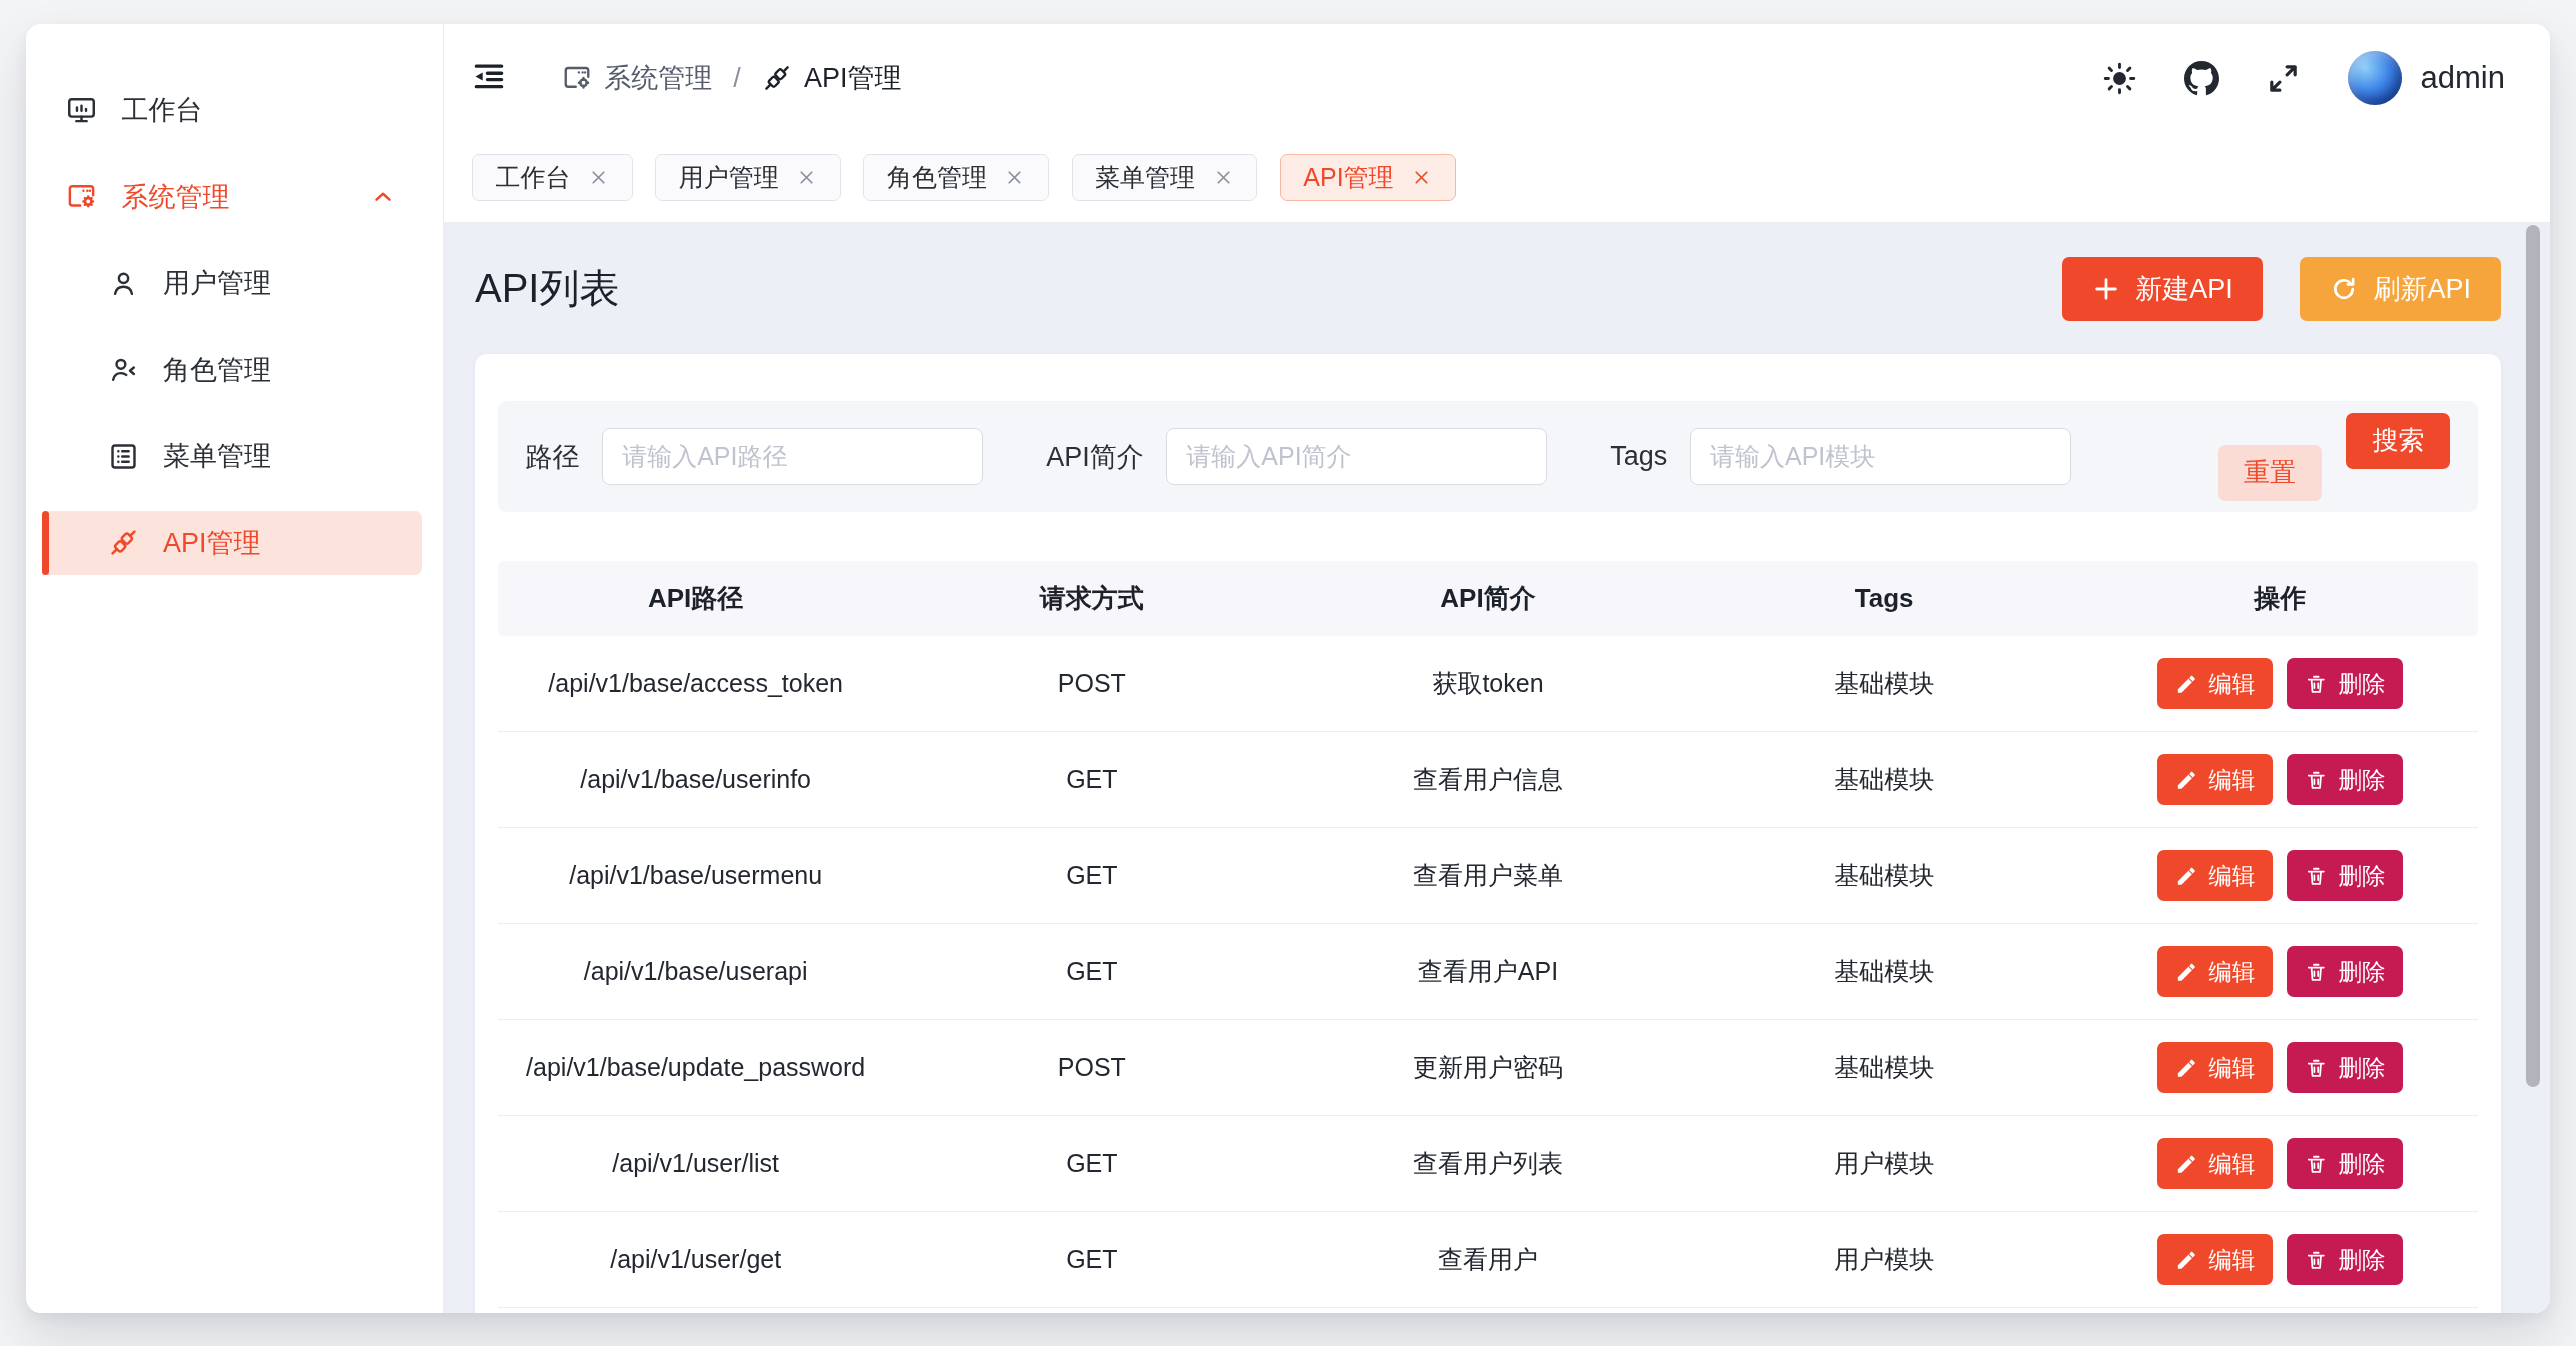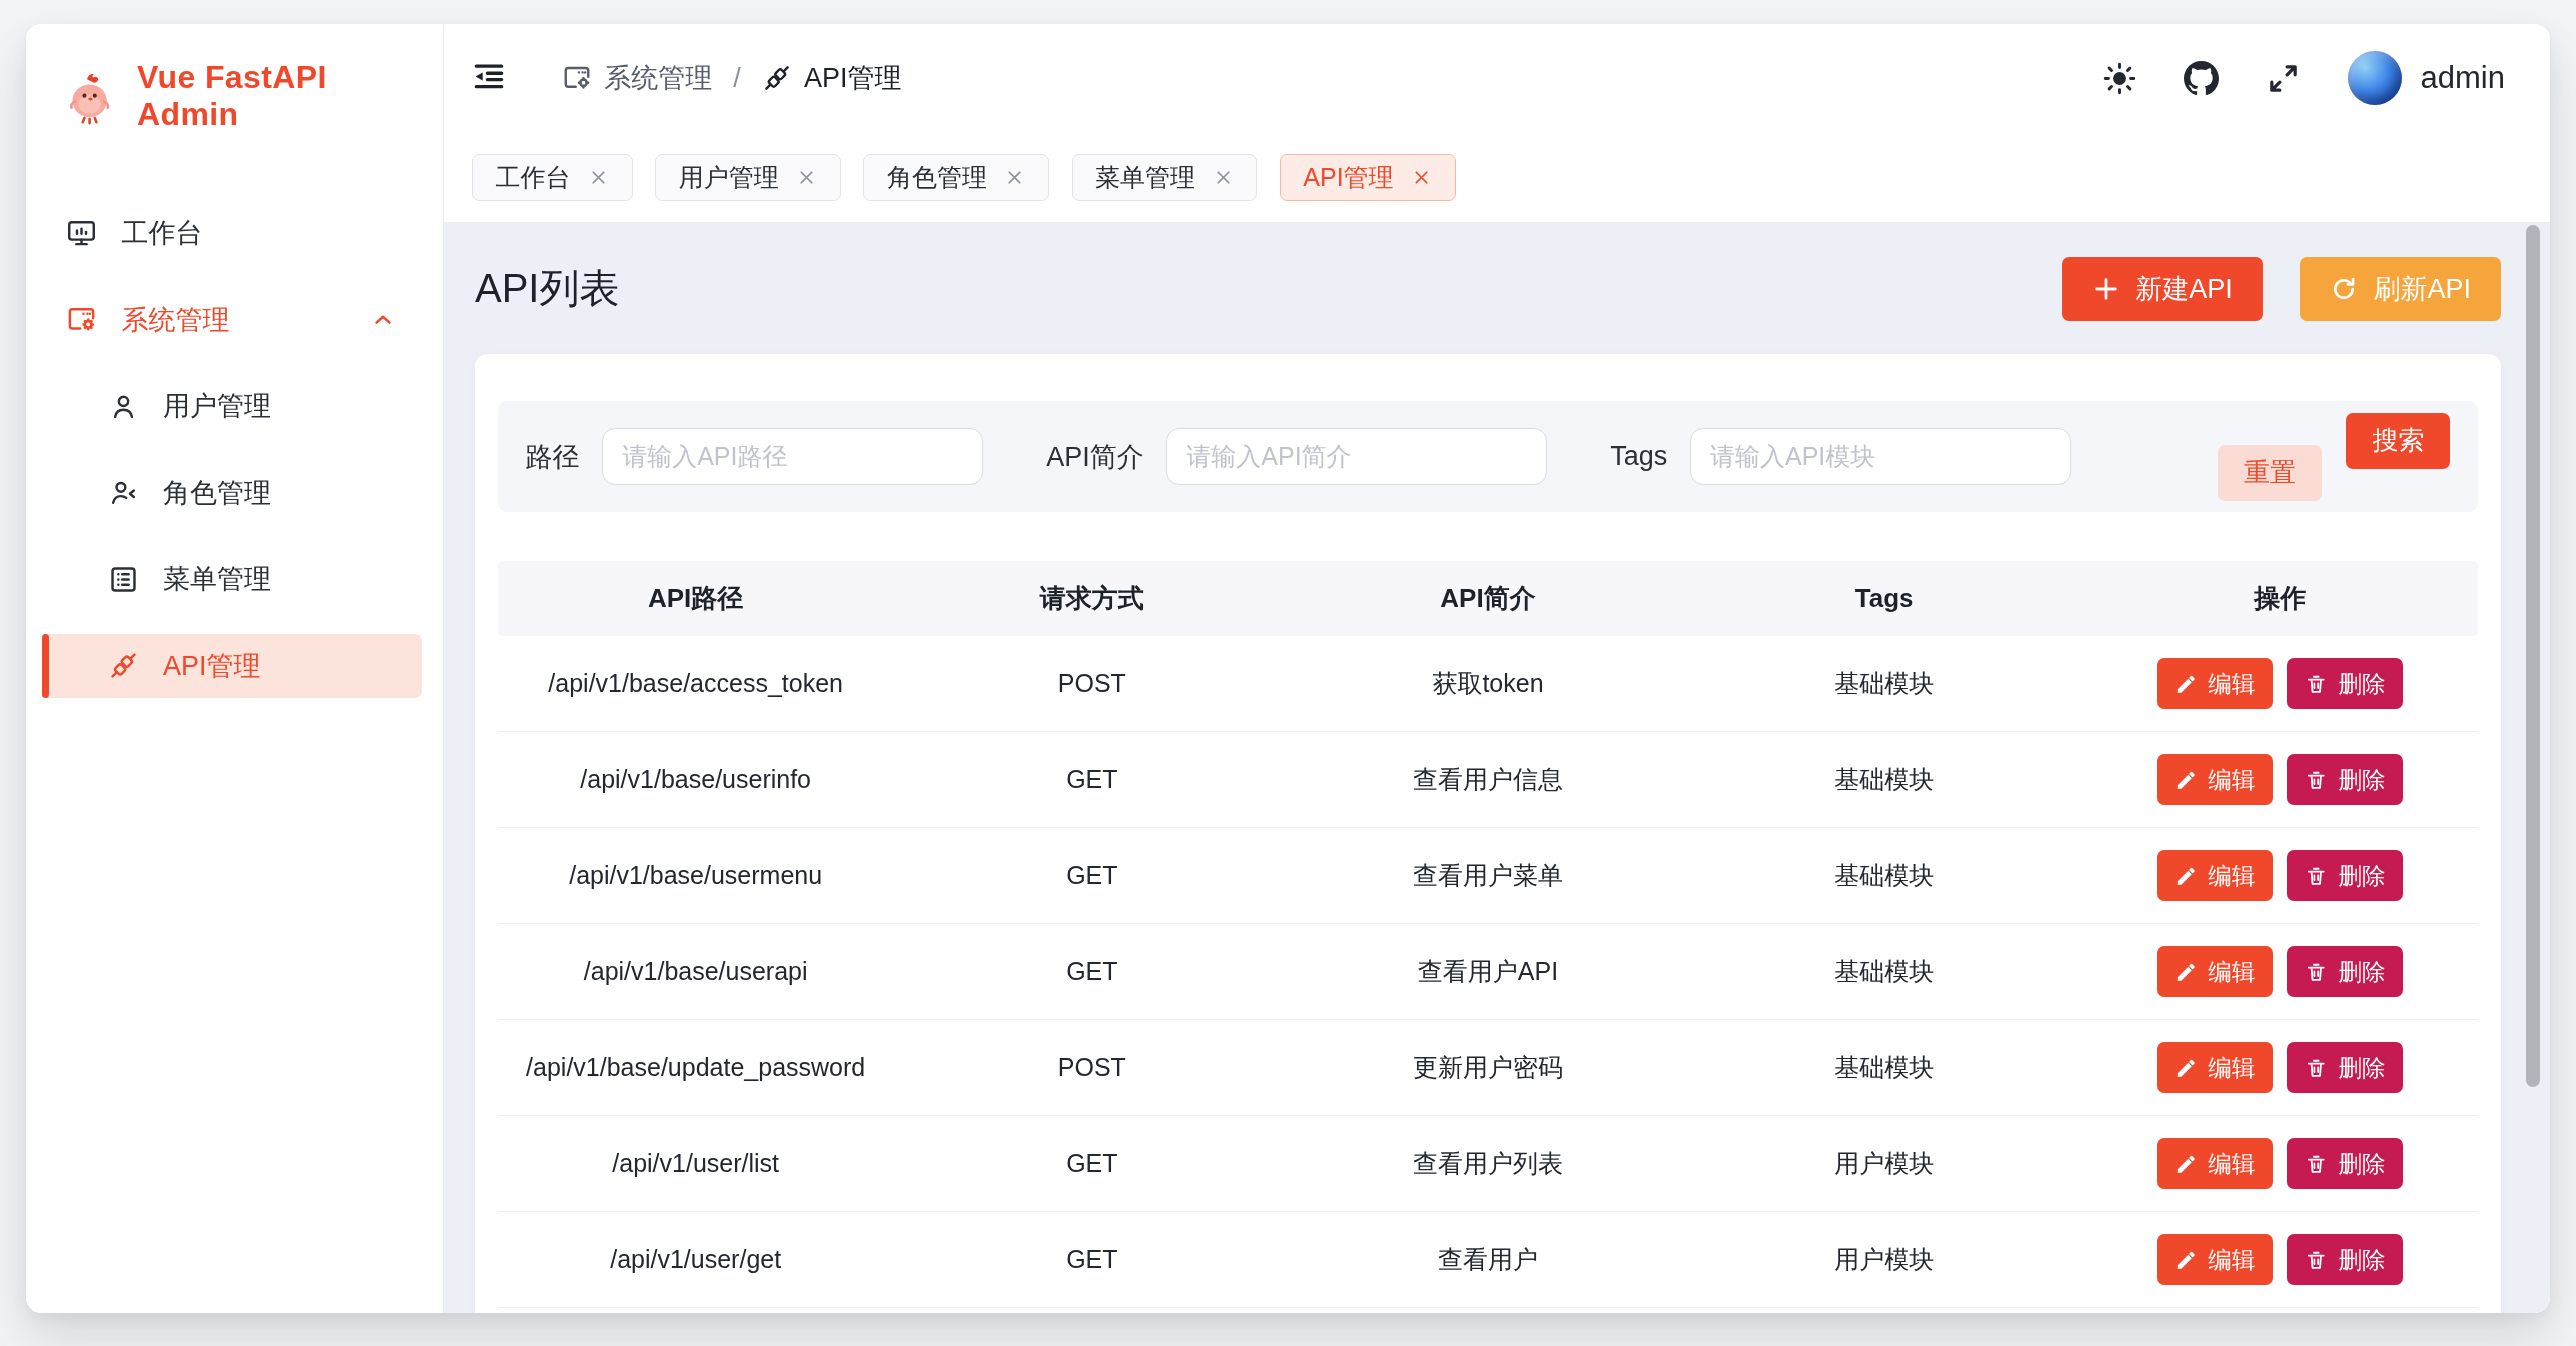--- a/index.html
+++ b/index.html
@@ -67,21 +67,21 @@
   .btn-refresh { background:#f6a43c; }
   .btn-lg .bicon { width:28px; height:28px; display:flex; }
 
   .card { background:#fff; border-radius:12.2px; padding:47px 22.6px 0; height:1132px;
     box-shadow:0 1.7px 7px rgba(40,50,80,.04); }
   .filterbar { background:#f5f6fa; border-radius:8.7px; height:111px;
     display:flex; align-items:center; padding:0 28px; }
   .fgroup { display:flex; align-items:center; gap:22.6px; }
   .fgroup + .fgroup { margin-left:63px; }
   .flabel { font-size:27px; color:#2b2f36; white-space:nowrap; }
-  .finput { width:381px; height:57px; border:0.9px solid #dbdce3; border-radius:13px;
+  .finput { width:381px; height:57px; border:0.9px solid #dbdce3; border-radius:8px;
     background:#fff; padding:0 19px; font-size:25px; color:#2b2f36; outline:none; }
   .finput::placeholder { color:#c0c3cd; }
   .filter-btns { margin-left:auto; display:flex; gap:24.4px; }
   .btn-reset { height:56px; padding:0 26px; border-radius:7px; background:#fadcd4;
     color:#f0482a; font-size:26px;margin-top:32px; }
   .btn-search { height:56px; padding:0 26px; border-radius:7px; background:#f0482a;
     color:#fff; font-size:26px; }
 
   .table { margin-top:49px; }
   .thead { display:grid; grid-template-columns:repeat(5,1fr); background:#f7f7fb;
@@ -100,35 +100,20 @@
     border-radius:7px; background:#b2b4ba; cursor:pointer; }
 
   svg { width:100%; height:100%; }
 </style>
 </head>
 <body>
 
 <div class="window">
 
   <aside class="sidebar">
-    <div class="logo">
-      <span style="width:57px;height:57px;display:flex">
-        <svg viewBox="0 0 64 64">
-          <path d="M28 12c1-5 5-7 8-6-2 1-2 3-1 4 2-2 6-1 6 2 0 2-2 4-5 4z" fill="#e8402a"></path>
-          <ellipse cx="31" cy="37" rx="20" ry="19" fill="#f6aaa0"></ellipse>
-          <ellipse cx="31" cy="41" rx="13" ry="11" fill="#f9c0b6"></ellipse>
-          <circle cx="25" cy="31" r="2.4" fill="#53291f"></circle>
-          <circle cx="37" cy="31" r="2.4" fill="#53291f"></circle>
-          <path d="M29 35l3-2 3 2-3 2z" fill="#e8402a"></path>
-          <path d="M25 57l-2 5M31 58v5M37 57l2 5" stroke="#e8402a" stroke-width="3" stroke-linecap="round" fill="none"></path>
-          <path d="M14 38c-3 1-5 4-4 7M48 38c3 1 5 4 4 7" stroke="#ef9186" stroke-width="3" stroke-linecap="round" fill="none"></path>
-        </svg>
-      </span>
-      <span class="logo-title">Vue FastAPI Admin</span>
-    </div>
 
     <nav class="menu">
       <div class="menu-item">
         <span class="mi-icon">
           <svg viewBox="0 0 24 24" fill="none" stroke="currentColor" stroke-width="1.9" stroke-linecap="round" stroke-linejoin="round">
             <rect x="2.5" y="4" width="19" height="13.5" rx="2"></rect>
             <path d="M8.5 13v-2.5M12 13V9M15.5 13v-1.5"></path>
               <path d="M12 17.5V21M8 21h8"></path>
           </svg>
         </span>

